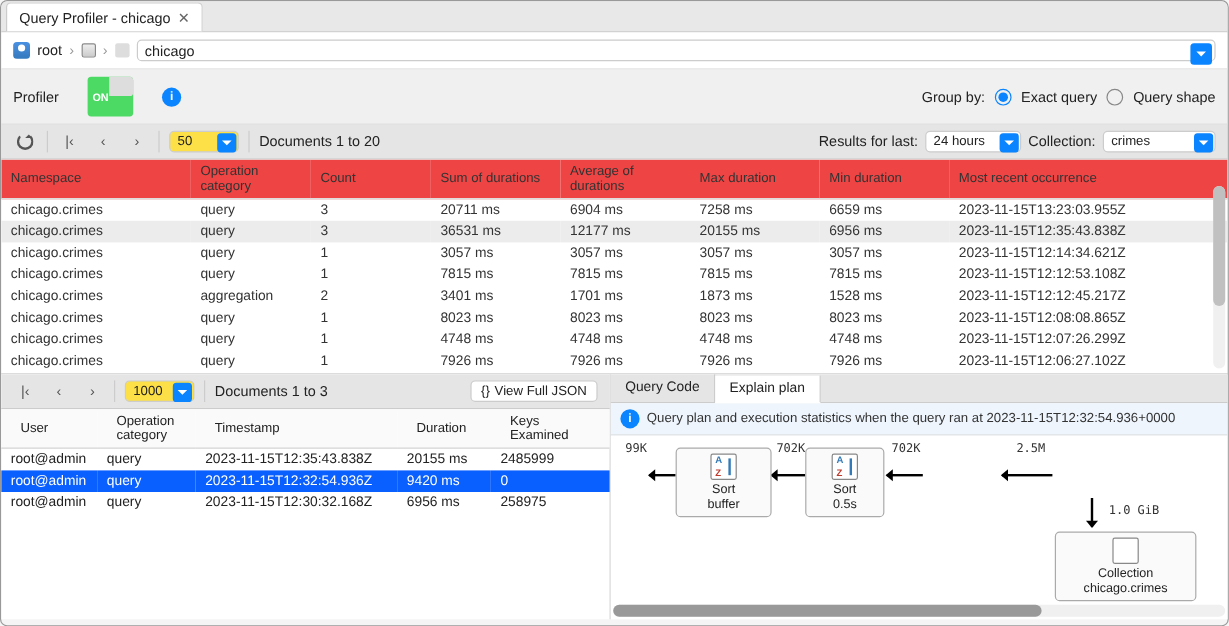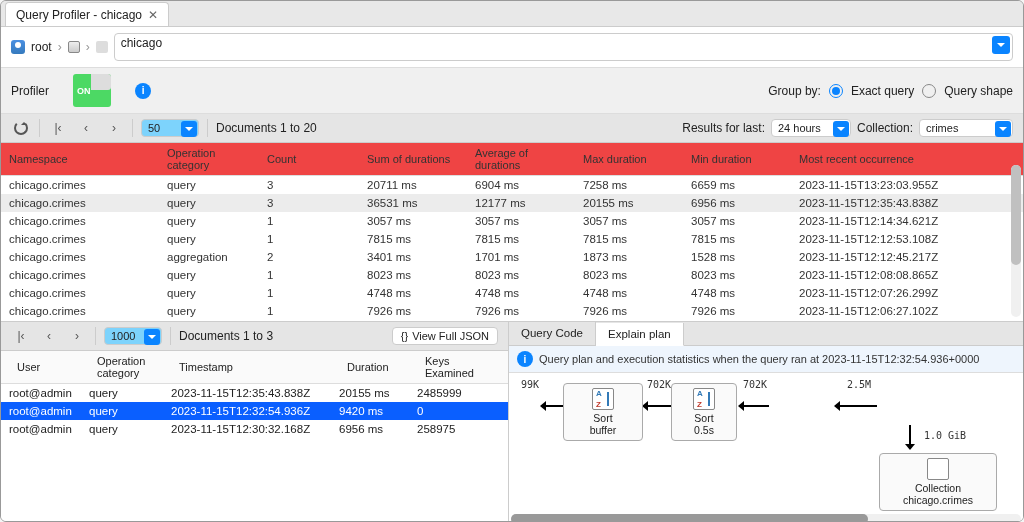--- a/index.html
+++ b/index.html
@@ -12,40 +12,40 @@
 .breadcrumb { background: #fff; border-bottom: 1px solid #ddd; padding: 6px 10px; display: flex; align-items: center; gap: 6px; font-size: 12px; }
 .user-icon { width: 14px; height: 14px; background: linear-gradient(#4a90e2,#357abd); border-radius: 3px; position: relative; }
 .user-icon::after { content:""; position:absolute; top:2px; left:4px; width:6px; height:6px; background:#fff; border-radius:50%;}
 .conn-icon { width:12px; height:12px; border:1px solid #888; border-radius:2px; background:linear-gradient(#eee,#ccc);}
 .db-icon { width:12px; height:12px; border-radius:2px; background:linear-gradient(to bottom,#ddd 0%,#ddd 30%,#bbb 30%,#bbb 35%,#ddd 35%,#ddd 65%,#bbb 65%,#bbb 70%,#ddd 70%);}
 .angle { color:#999; }
 .conn-pill { flex:0 0 auto; border:1px solid #ccc; border-radius:4px; padding:2px 24px 2px 6px; position:relative; display:flex; align-items:center; gap:4px; width:420px;}
 .conn-pill .blur { display:inline-block; height:10px; background:#333; border-radius:1px; }
 .conn-pill .dd { position:absolute; right:2px; top:2px; width:18px; height:18px; background:#0a84ff; border-radius:3px; }
 .conn-pill .dd::after { content:""; position:absolute; top:7px; left:5px; border:4px solid transparent; border-top-color:#fff; }
-.db-pill { flex:1; border:1px solid #ccc; border-radius:4px; padding:2px 24px 10px 6px; position:relative; }
+.db-pill { flex:1; border:1px solid #ccc; border-radius:4px; padding:2px 24px 0 6px; position:relative; }
 .db-pill .dd { position:absolute; right:2px; top:2px; width:18px; height:18px; background:#0a84ff; border-radius:3px; }
 .db-pill .dd::after { content:""; position:absolute; top:7px; left:5px; border:4px solid transparent; border-top-color:#fff; }
 
 .toolbar1 { background:#f0f0f0; border-bottom:1px solid #ddd; padding:6px 10px; display:flex; align-items:center; justify-content:space-between; }
 .tl-left { display:flex; align-items:center; gap:24px; }
 .toggle-on { width:38px; height:33px; background:#4cd964; border-radius:3px; color:#fff; font-size:9px; font-weight:bold; display:flex; align-items:center; padding-left:4px; position:relative; }
 .toggle-on::after { content:""; position:absolute; right:0; top:0; width:20px; height:16px; background:#ddd; border-radius:0 3px 3px 0; }
 .info-circ { width:16px; height:16px; border-radius:50%; background:#0a84ff; color:#fff; font-size:10px; display:flex; align-items:center; justify-content:center; font-weight:bold; }
 .tl-right { display:flex; align-items:center; gap:8px; font-size:12px; }
 .radio { width:14px; height:14px; border:1px solid #888; border-radius:50%; position:relative; }
 .radio.checked { border-color:#0a84ff; }
 .radio.checked::after { content:""; position:absolute; top:2px; left:2px; width:8px; height:8px; background:#0a84ff; border-radius:50%; }
 
 .toolbar2 { background:#e5e5e5; border-bottom:1px solid #ccc; padding:4px 10px; display:flex; align-items:center; justify-content:space-between; }
 .t2l { display:flex; align-items:center; gap:8px; }
 .t2r { display:flex; align-items:center; gap:6px; }
 .icon-btn { width:20px; height:20px; display:flex; align-items:center; justify-content:center; cursor:pointer; color:#555; border-radius:3px; }
 .sep { width:1px; height:18px; background:#ccc; }
-.count-box { border:1px solid #ccc; border-radius:4px; padding:2px 6px 2px 6px; position:relative; background:#7dd3fc; width:58px; font-size:11px;}
+.count-box { border:1px solid #ccc; border-radius:4px; padding:2px 6px 2px 6px; position:relative; background:#fde047; width:58px; font-size:11px;}
 .count-box .dd { position:absolute; right:1px; top:1px; width:16px; height:16px; background:#0a84ff; border-radius:3px; }
 .count-box .dd::after { content:""; position:absolute; top:6px; left:4px; border:4px solid transparent; border-top-color:#fff; }
 .sel-box { border:1px solid #ccc; border-radius:4px; padding:2px 22px 2px 6px; position:relative; background:#fff; font-size:11px;}
 .sel-box .dd { position:absolute; right:1px; top:1px; width:16px; height:16px; background:#0a84ff; border-radius:3px; }
 .sel-box .dd::after { content:""; position:absolute; top:6px; left:4px; border:4px solid transparent; border-top-color:#fff; }
 
 .table-wrap { background:#fff; height:178px; overflow:hidden; position:relative; }
 .main-table { width:100%; border-collapse:collapse; table-layout:fixed; }
 .main-table th { text-align:left; font-weight:normal; font-size:11px; color:#333; padding:4px 8px; border-bottom:1px solid #ddd; background:#ef4444; }
 .main-table td { padding:3px 8px; font-size:11.5px; color:#333; }

